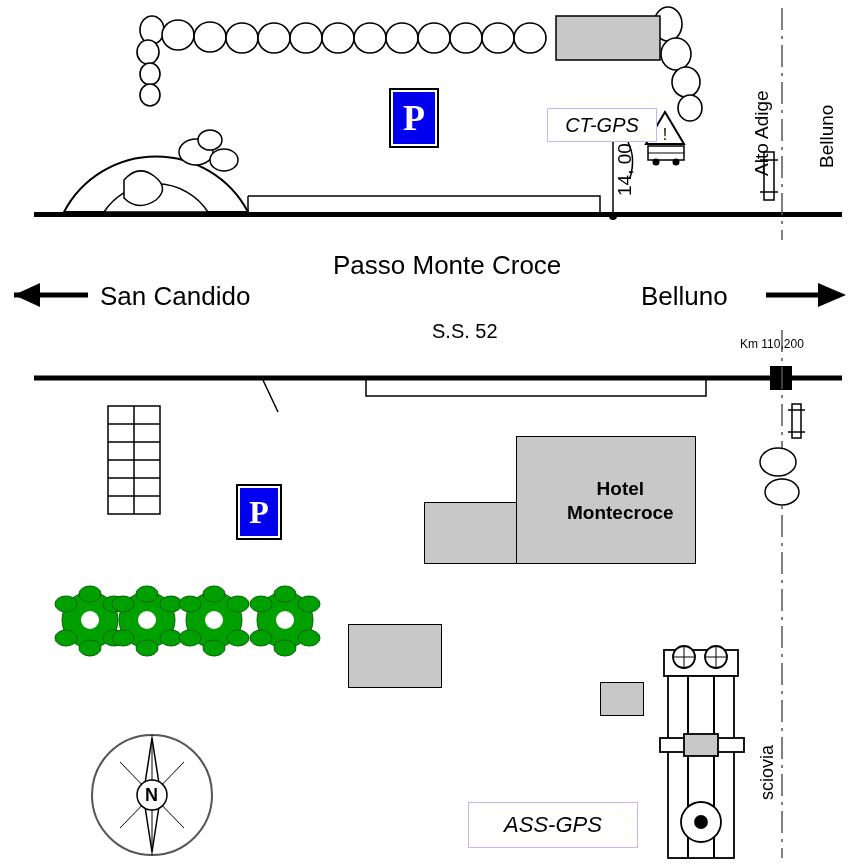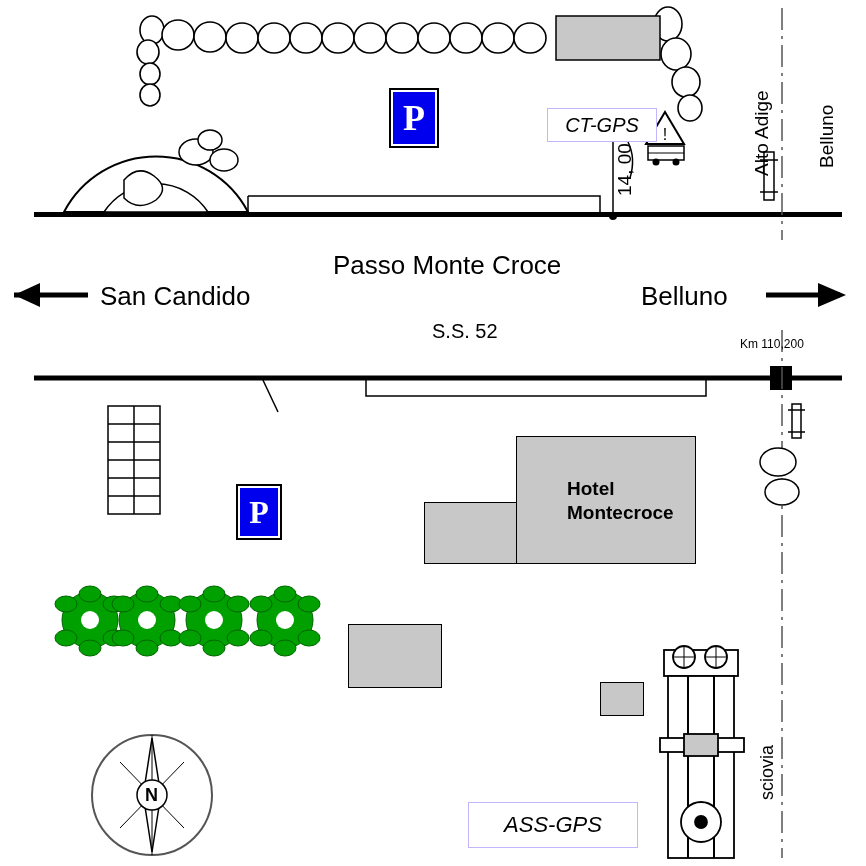--- a/index.html
+++ b/index.html
@@ -47,21 +47,21 @@
     font-size: 12px;
     left: 740px;
     top: 337px;
   }
   .lbl-hotel {
     font-size: 19px;
     font-weight: bold;
     left: 567px;
     top: 477px;
     line-height: 1.25;
-    text-align: left;
+    text-align: center;
   }
   .lbl-vert {
     font-size: 19px;
     transform-origin: 0 0;
     transform: rotate(-90deg);
   }
   .lbl-altoadige { left: 751px; top: 176px; }
   .lbl-belluno-v { left: 816px; top: 168px; }
   .lbl-sciovia   { left: 757px; top: 800px; font-size: 18px; }
 

